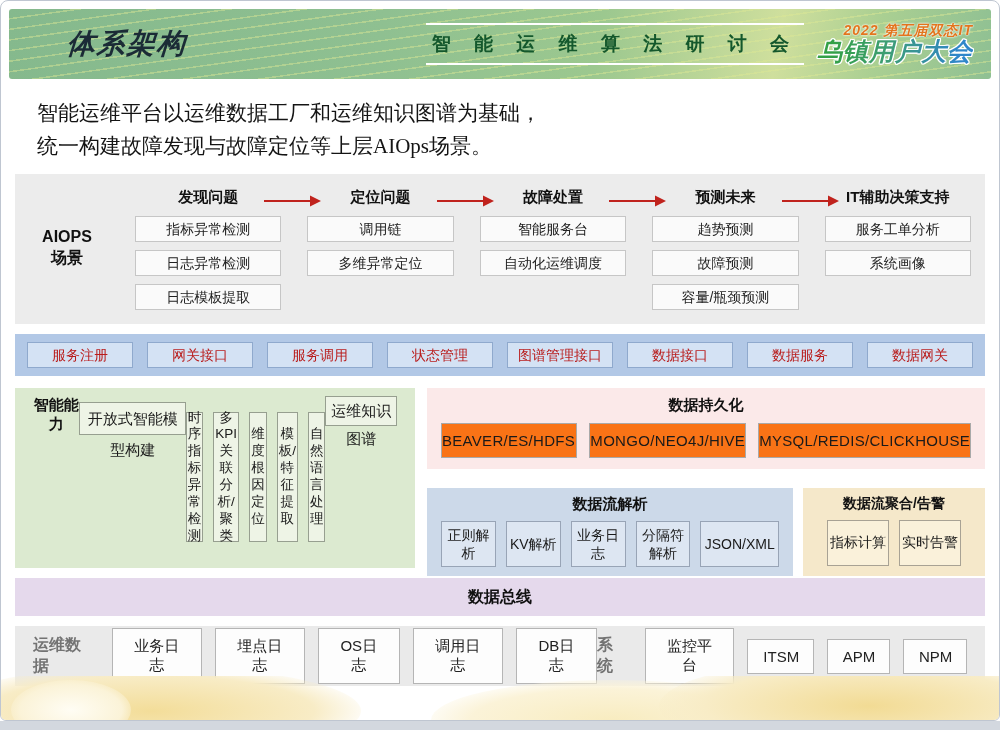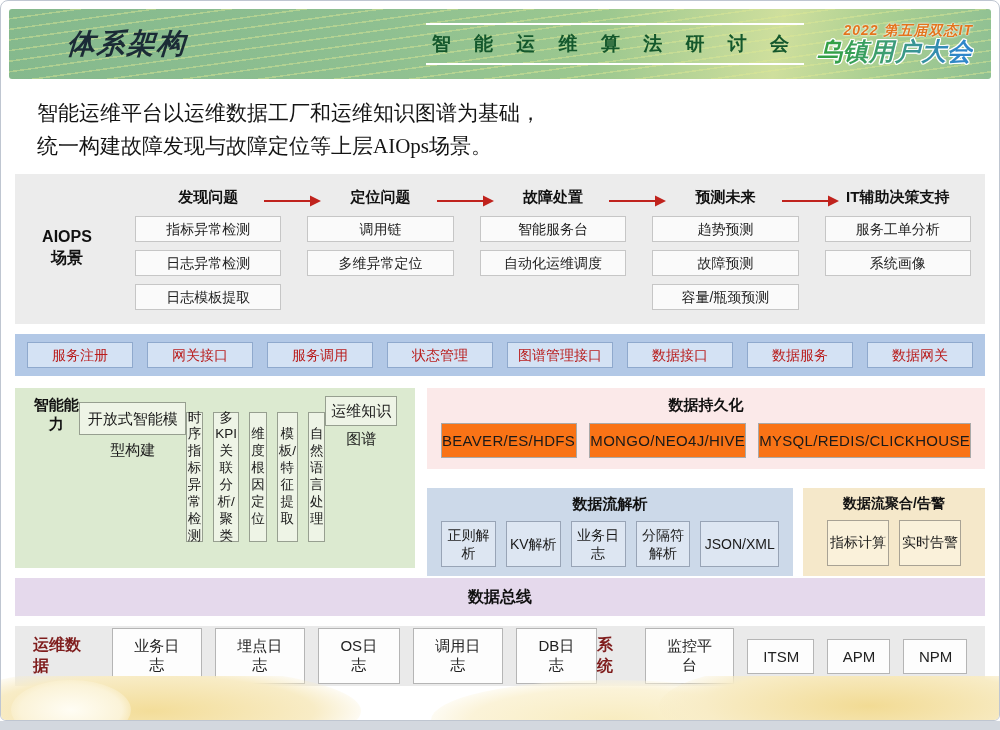--- a/index.html
+++ b/index.html
@@ -84,21 +84,21 @@
           align-items:center; justify-content:center; text-align:center; font-size:14px; line-height:1.3;font-family:Liberation Serif, serif; }
 
   
   .bus { margin:10px 14px 0; background:#e5d9ec; height:38px; line-height:38px;
          text-align:center; font-weight:bold; font-size:16px; color:#111; }
 
   
   .bottom { margin:10px 14px 0; background:#eaeaea; height:60px; display:flex; align-items:center;
             justify-content:space-between; padding:0 18px; }
   .bgroup { display:flex; align-items:center; gap:13px; }
-  .blabel { font-weight:bold; font-size:16px; color:#7f1d1d; margin-right:4px; }
+  .blabel { font-weight:bold; font-size:16px; color:#737373; margin-right:4px; }
   .btn { background:#fdfdfd; border:1px solid #b5b5b5; padding:8px 15px; min-width:62px;
          text-align:center; font-size:15px; color:#222; }
 
   
   .clouds { position:absolute; left:0; right:0; bottom:0; height:44px; pointer-events:none; overflow:hidden; }
   .cloud { position:absolute; border-radius:50%; }
   .c1 { left:-60px; bottom:-36px; width:420px; height:90px; background:radial-gradient(ellipse at center, #f3dd99 0%, #f8ecc6 55%, rgba(250,240,210,0) 75%); }
   .c2 { left:10px; bottom:-20px; width:120px; height:60px; background:radial-gradient(ellipse at center, #fffdf4 0%, #fbf3d8 60%, rgba(250,240,210,0) 80%); }
   .c3 { left:430px; bottom:-40px; width:360px; height:80px; background:radial-gradient(ellipse at center, #f8ecc0 0%, #fbf3d8 55%, rgba(250,240,210,0) 78%); }
   .c4 { right:-80px; bottom:-34px; width:420px; height:96px; background:radial-gradient(ellipse at center, #f2db94 0%, #f8ecc6 55%, rgba(250,240,210,0) 76%); }

